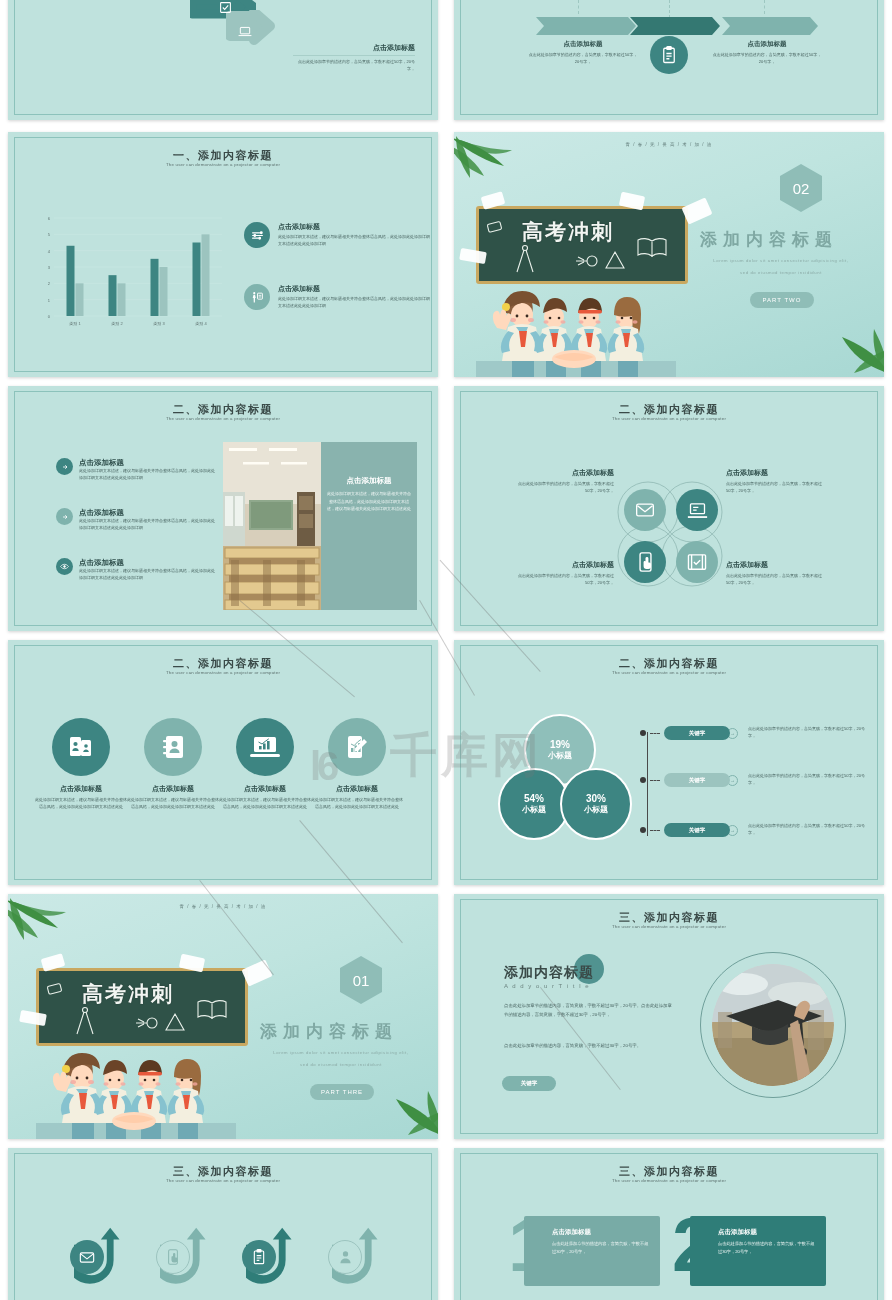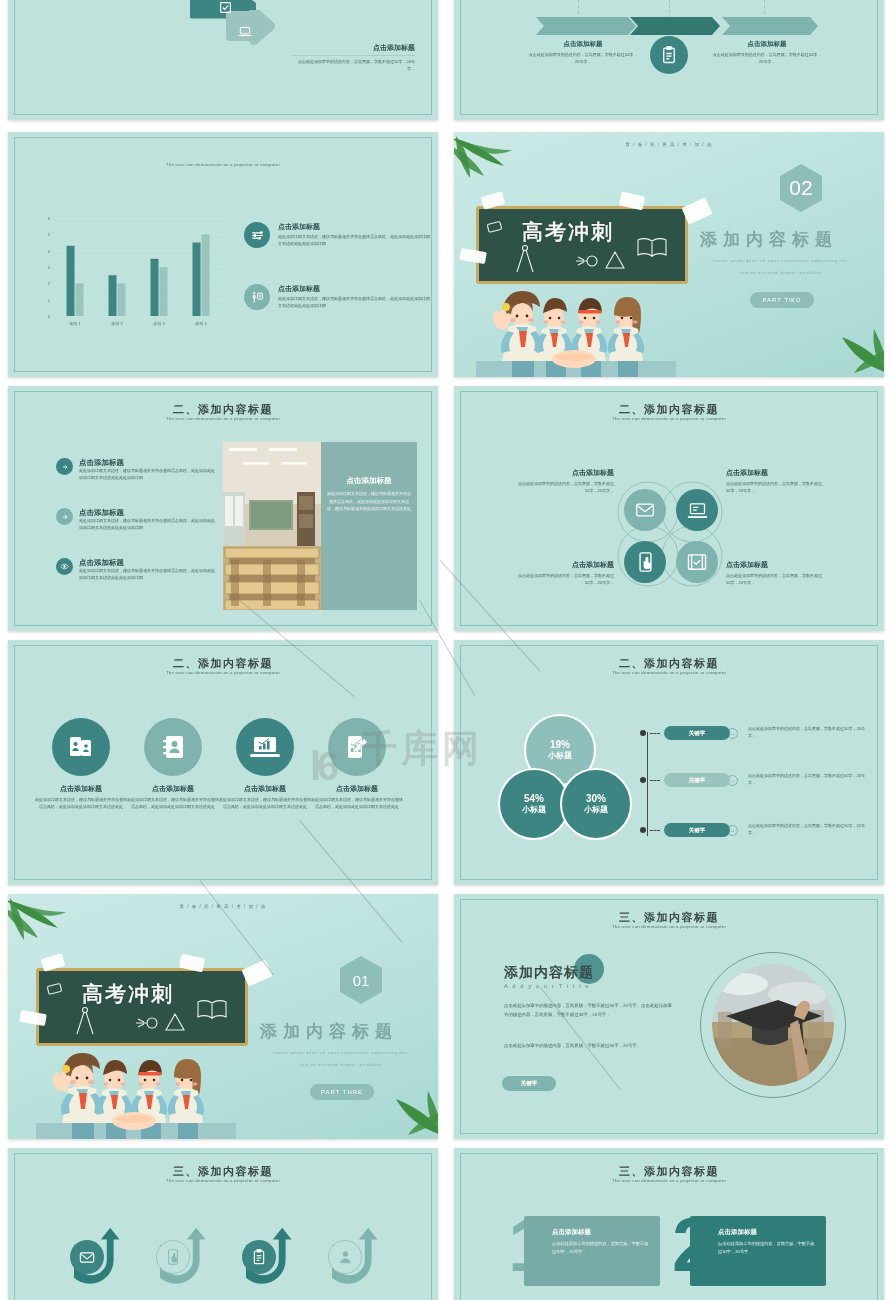--- a/index.html
+++ b/index.html
@@ -172,20 +172,21 @@
       <div class="body-t" style="font-size:4px;margin-top:3px;">点击此处添加章节的描述内容，言简意赅，字数不超过50字，20号字，</div>
     </div>
     <div style="position:absolute;left:258px;top:92px;width:110px;text-align:center;">
       <div class="h-t" style="font-size:6.5px;">点击添加标题</div>
       <div class="body-t" style="font-size:4px;margin-top:3px;">点击此处添加章节的描述内容，言简意赅，字数不超过50字，20号字，</div>
     </div>
   </div>
 
   <div class="slide plain" style="left:8px; top:132px; width:430px; height:245px;">
     <div class="inner-border"></div>
+    <div class="slide-title cn-title" style="top:16px;">一、添加内容标题</div>
     <div class="slide-sub" style="top:30px;">The user can demonstrate on a projector or computer</div>
 
     <div class="chart-wrap" style="left:28px;top:80px;width:190px;height:120px;">
       <svg id="barsvg" width="190" height="120" viewBox="0 0 190 120">
           <line x1="18" y1="104" x2="186" y2="104" stroke="#cde9e4" stroke-width="0.5"></line>
           <text x="14" y="106" text-anchor="end" font-size="4" fill="#5d716f">0</text>
           <line x1="18" y1="87.66666666666667" x2="186" y2="87.66666666666667" stroke="#cde9e4" stroke-width="0.5"></line>
           <text x="14" y="89.66666666666667" text-anchor="end" font-size="4" fill="#5d716f">1</text>
           <line x1="18" y1="71.33333333333334" x2="186" y2="71.33333333333334" stroke="#cde9e4" stroke-width="0.5"></line>
           <text x="14" y="73.33333333333334" text-anchor="end" font-size="4" fill="#5d716f">2</text>
@@ -367,21 +368,21 @@
         <rect x="142" y="96" width="20" height="16" fill="#6fa9b4"></rect>
 
         <path d="M18 58 q-3 -10 2 -12 q3 -1 4 4 q1 -6 4 -5 q3 1 2 6 q2 -4 4 -2 q2 2 0 7 l-4 9 l-9 -2z" fill="#ffd9bd"></path>
 
         <ellipse cx="98" cy="94" rx="22" ry="9" fill="#ffd9bd"></ellipse>
         <path d="M78 92 q20 -8 40 0 q-20 8 -40 0z" fill="#ffcdaa"></path>
       </svg>
     </div>
 
     <div class="hex" style="left:326px;top:32px;width:42px;height:48px;">
-      <span style="font-size:21px;">02</span>
+      <span style="font-size:15px;">02</span>
     </div>
     <div class="cover-h" style="left:246px;top:96px;font-size:17px;">添加内容标题</div>
     <div class="cover-lorem" style="left:232px;top:126px;width:190px;font-size:4.2px;">Lorem ipsum dolor sit amet consectetur adipisicing elit,</div>
     <div class="cover-lorem" style="left:232px;top:138px;width:190px;font-size:4.2px;">sed do eiusmod tempor incididunt</div>
     <div class="part-pill" style="left:296px;top:160px;width:64px;height:16px;">
       <span style="font-size:6px;">PART TWO</span>
     </div>
   </div>
 
   <div class="slide plain" style="left:8px; top:386px; width:430px; height:245px;">
@@ -926,21 +927,21 @@
       <div style="position:absolute;left:-18px;top:-2px;font-size:76px;font-weight:bold;color:#2f7d78;line-height:.82;">2</div>
       <div style="position:relative;width:136px;height:70px;background:#2f7d78;border-radius:2px;padding:12px 10px 0 28px;">
         <div class="wt" style="font-size:6.5px;font-weight:bold;">点击添加标题</div>
         <div style="font-size:4.2px;color:#f0f7f6;line-height:1.9;margin-top:3px;">点击此处添加章节的描述内容，言简意赅，字数不超过30字，20号字，</div>
       </div>
     </div>
 
   </div>
 
   <div class="wm" style="left:310px; top:744px; font-size:40px; letter-spacing:-4px;">l6</div>
-  <div class="wm" style="left:360px; top:724px; font-size:37px; letter-spacing:4px;">千库网</div>
+  <div class="wm" style="left:390px; top:724px; font-size:47px; letter-spacing:4px;">千库网</div>
 
   <div class="wm-line" style="left:240px; top:600px; width:150px; height:1px; transform:rotate(40deg);"></div>
   <div class="wm-line" style="left:540px; top:672px; width:150px; height:1px; transform:rotate(-132deg);"></div>
   <div class="wm-line" style="left:420px; top:600px; width:110px; height:1px; transform:rotate(60deg);"></div>
   <div class="wm-line" style="left:300px; top:820px; width:160px; height:1px; transform:rotate(50deg);"></div>
   <div class="wm-line" style="left:620px; top:1090px; width:130px; height:1px; transform:rotate(-128deg);"></div>
   <div class="wm-line" style="left:200px; top:880px; width:120px; height:1px; transform:rotate(52deg);"></div>
 
 </div>
 

